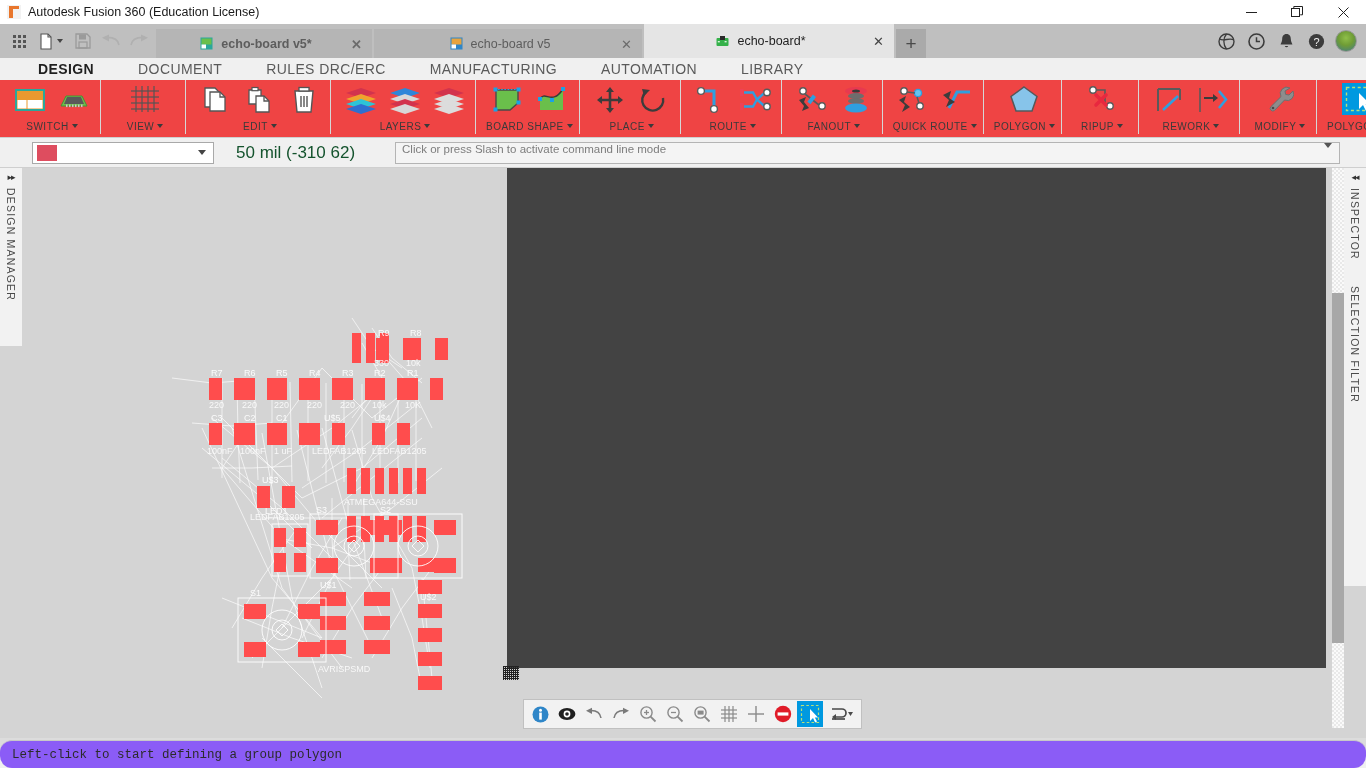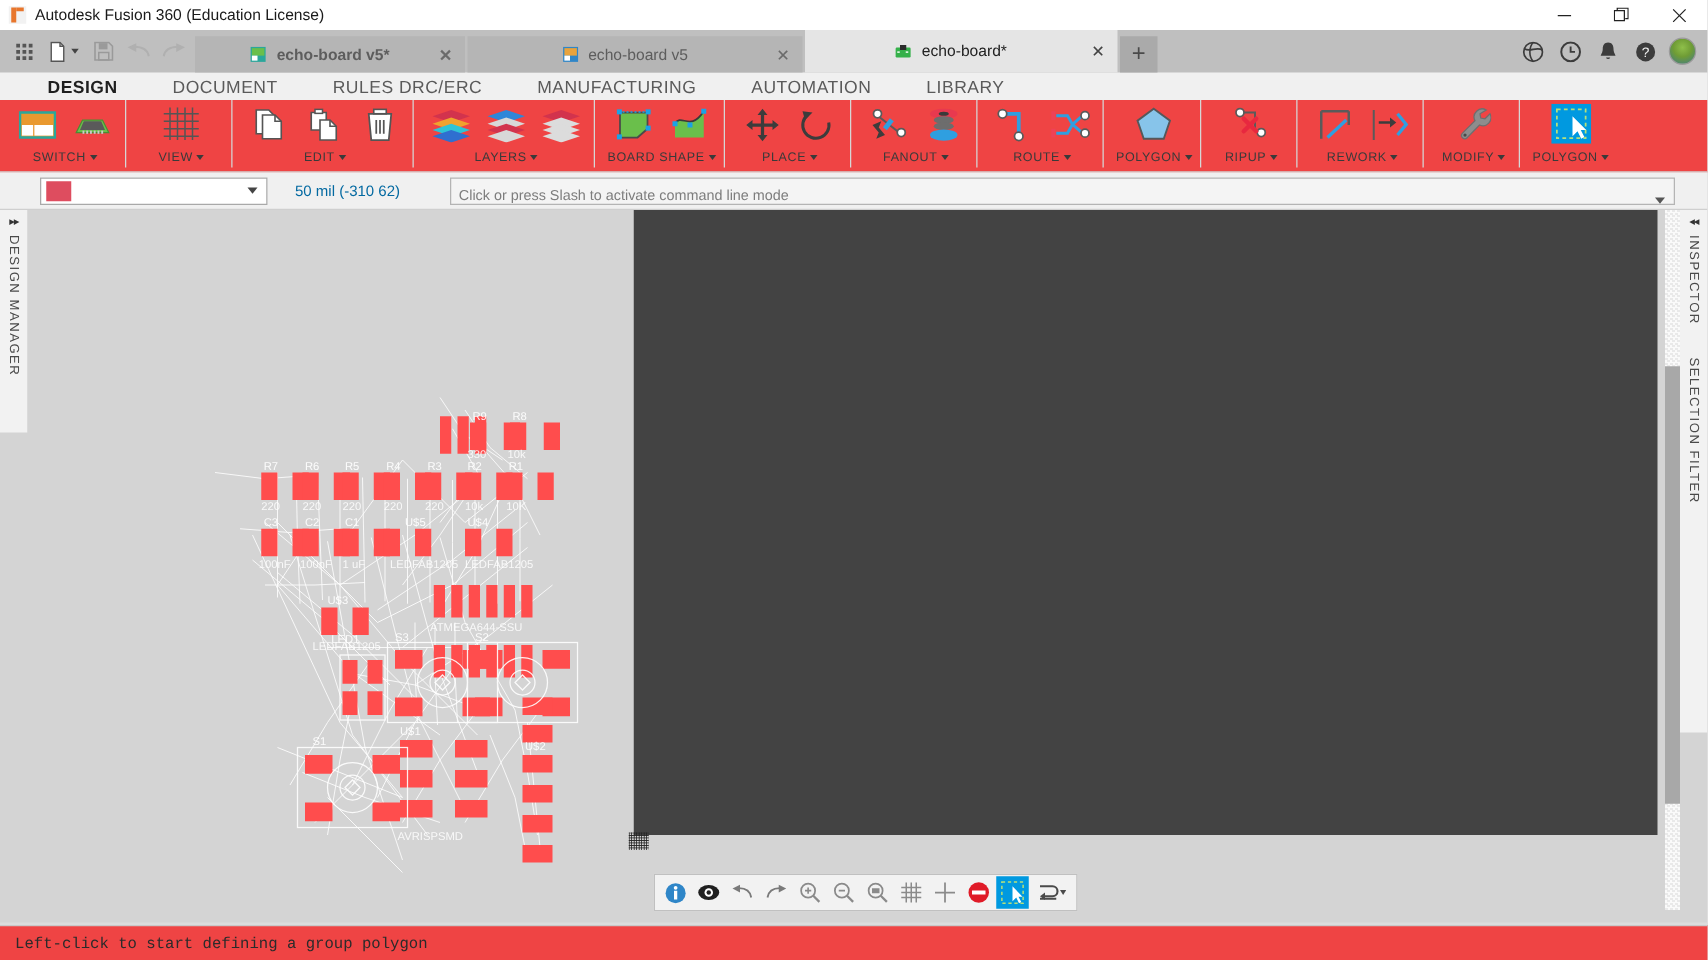--- a/index.html
+++ b/index.html
@@ -108,24 +108,24 @@
     border-bottom:1px solid #cfcfcf;
   }
   .layer-select{
     margin-left:32px; width:182px; height:22px; background:#fff; border:1px solid #a9a9a9;
     display:flex; align-items:center; padding:0 4px; position:relative;
   }
   .layer-swatch{ width:20px;height:16px; background:#de4d5f; flex:none; }
   .layer-name{ margin-left:8px; font-size:12px; color:#1f1f1f;margin-top:47px; }
   .sel-caret{ position:absolute; right:7px; width:0;height:0;
     border-left:4px solid transparent;border-right:4px solid transparent;border-top:5px solid #444; }
-  .coords{ margin-left:22px; font-size:12px; color:#0369a1; }
+  .coords{ margin-left:22px; font-size:17px; color:#14532d; }
   .cmdline{
     margin-left:40px; flex:1; margin-right:26px; height:22px; background:#f4f4f4;
-    border:1px solid #b4b4b4; display:flex; align-items:flex-end; padding:0 6px; position:relative;
+    border:1px solid #b4b4b4; display:flex; align-items:flex-start; padding:0 6px; position:relative;
   }
   .cmdline .ph{ font-size:11.5px; color:#7d7d7d; }
   .cmd-caret{ position:absolute; right:7px; width:0;height:0;
     border-left:4px solid transparent;border-right:4px solid transparent;border-top:5px solid #555; }
 
   
   .main{ position:relative; height:582px; background:#d4d4d4; }
   .side-rail{
     position:absolute; top:0; width:22px; background:#f2f2f2; display:flex;
     flex-direction:column; align-items:center; padding-top:4px;
@@ -171,22 +171,22 @@
   .hthumb{ position:absolute; left:22px; top:3px; width:1116px; height:10px; background:#a8a8a8; }
   .vscroll{
     position:absolute; right:22px; top:0; width:12px; height:560px;
     background:repeating-conic-gradient(#e9e9e9 0% 25%, #fafafa 0% 50%) 0 0/4px 4px;
   }
   .vthumb{ position:absolute; right:22px; top:125px; width:12px; height:350px; background:#a8a8a8; }
   .vscroll-top{ position:absolute; right:22px; top:0; width:12px; height:12px; background:#f2f2f2;}
 
   
   .statusbar{
-    position:absolute; left:0; bottom:0; width:1366px; height:28px; background:#ef4444;
-    border-top:1px solid #c8c8c8; display:flex; align-items:center;
+    position:absolute; left:0; bottom:0; width:1366px; height:28px; background:#8b5cf6;
+    border-top:1px solid #c8c8c8; display:flex; align-items:center;border-radius:12px;
   }
   .status-text{
     font-family:"Liberation Mono", monospace; font-size:12.5px; color:#2b2b2b; margin-left:12px;
   }
   .pcb text{ font-family:"Liberation Sans", sans-serif; }
 </style>
 </head>
 <body>
 
 <div class="titlebar">
@@ -510,47 +510,20 @@
     <div class="rlabel">
       <span>PLACE</span>
       <span class="rcaret"></span>
     </div>
   </div>
 
   <div class="rgroup">
     <div class="ricons">
       <div class="rbtn">
         <svg width="30" height="28" viewBox="0 0 30 28">
-          <circle cx="6" cy="5" r="3.2" fill="#fff" stroke="#5a5a5a" stroke-width="1.4"></circle>
-          <circle cx="25" cy="20" r="3.2" fill="#fff" stroke="#5a5a5a" stroke-width="1.4"></circle>
-          <path d="M8 8 L22 19" stroke="#5a5a5a" stroke-width="1.6" fill="none"></path>
-          <polygon points="2,14 9,11 7,16 12,22 5,25 7,20" fill="#3c3c3c"></polygon>
-          <rect x="13" y="9" width="4" height="9" fill="#2f9fe0" transform="rotate(38 15 13)"></rect>
-        </svg>
-      </div>
-      <div class="rbtn">
-        <svg width="26" height="28" viewBox="0 0 26 28">
-          <ellipse cx="13" cy="5" rx="11" ry="4" fill="#e8394f"></ellipse>
-          <ellipse cx="13" cy="10" rx="8" ry="3" fill="#6d6d6d"></ellipse>
-          <ellipse cx="13" cy="15" rx="8" ry="3" fill="#6d6d6d"></ellipse>
-          <ellipse cx="13" cy="22" rx="11" ry="4.5" fill="#2f9fe0"></ellipse>
-          <ellipse cx="13" cy="5" rx="4" ry="1.6" fill="#3a3a3a"></ellipse>
-        </svg>
-      </div>
-    </div>
-    <div class="rlabel">
-      <span>FANOUT</span>
-      <span class="rcaret"></span>
-    </div>
-  </div>
-
-  <div class="rgroup">
-    <div class="ricons">
-      <div class="rbtn">
-        <svg width="30" height="28" viewBox="0 0 30 28">
           <path d="M6 5 H18 V21" fill="none" stroke="#2f9fe0" stroke-width="3"></path>
           <circle cx="5" cy="5" r="3.4" fill="#fff" stroke="#5a5a5a" stroke-width="1.4"></circle>
           <circle cx="18" cy="23" r="3.4" fill="#fff" stroke="#5a5a5a" stroke-width="1.4"></circle>
         </svg>
       </div>
       <div class="rbtn">
         <svg width="32" height="28" viewBox="0 0 32 28">
           <rect x="1" y="3" width="3.5" height="7" fill="#ee4257"></rect>
           <rect x="1" y="17" width="3.5" height="7" fill="#ee4257"></rect>
           <path d="M5 6.5 L14 6.5 L18 13.5 L26 6.5" fill="none" stroke="#2f9fe0" stroke-width="2.4"></path>
@@ -559,20 +532,70 @@
           <circle cx="28" cy="20.5" r="3.2" fill="#fff" stroke="#5a5a5a" stroke-width="1.4"></circle>
         </svg>
       </div>
     </div>
     <div class="rlabel">
       <span>ROUTE</span>
       <span class="rcaret"></span>
     </div>
   </div>
 
+  <div class="rgroup">
+    <div class="ricons">
+      <div class="rbtn">
+        <svg width="30" height="28" viewBox="0 0 30 28">
+          <circle cx="6" cy="5" r="3.2" fill="#fff" stroke="#5a5a5a" stroke-width="1.4"></circle>
+          <circle cx="25" cy="20" r="3.2" fill="#fff" stroke="#5a5a5a" stroke-width="1.4"></circle>
+          <path d="M8 8 L22 19" stroke="#5a5a5a" stroke-width="1.6" fill="none"></path>
+          <polygon points="2,14 9,11 7,16 12,22 5,25 7,20" fill="#3c3c3c"></polygon>
+          <rect x="13" y="9" width="4" height="9" fill="#2f9fe0" transform="rotate(38 15 13)"></rect>
+        </svg>
+      </div>
+      <div class="rbtn">
+        <svg width="26" height="28" viewBox="0 0 26 28">
+          <ellipse cx="13" cy="5" rx="11" ry="4" fill="#e8394f"></ellipse>
+          <ellipse cx="13" cy="10" rx="8" ry="3" fill="#6d6d6d"></ellipse>
+          <ellipse cx="13" cy="15" rx="8" ry="3" fill="#6d6d6d"></ellipse>
+          <ellipse cx="13" cy="22" rx="11" ry="4.5" fill="#2f9fe0"></ellipse>
+          <ellipse cx="13" cy="5" rx="4" ry="1.6" fill="#3a3a3a"></ellipse>
+        </svg>
+      </div>
+    </div>
+    <div class="rlabel">
+      <span>FANOUT</span>
+      <span class="rcaret"></span>
+    </div>
+  </div>
+
+  <div class="rgroup">
+    <div class="ricons">
+      <div class="rbtn">
+        <svg width="30" height="28" viewBox="0 0 30 28">
+          <circle cx="6" cy="5" r="3.2" fill="#fff" stroke="#5a5a5a" stroke-width="1.4"></circle>
+          <circle cx="20" cy="7" r="3.6" fill="#66c3f0" stroke="#2f9fe0" stroke-width="1.4"></circle>
+          <circle cx="22" cy="20" r="3.2" fill="#fff" stroke="#5a5a5a" stroke-width="1.4"></circle>
+          <path d="M9 6 L17 7 M19 11 L21 17" stroke="#5a5a5a" stroke-width="1.5" fill="none"></path>
+          <polygon points="1,14 8,10 6,16 12,21 4,26 7,19" fill="#3c3c3c"></polygon>
+        </svg>
+      </div>
+      <div class="rbtn">
+        <svg width="30" height="28" viewBox="0 0 30 28">
+          <path d="M7 22 L15 6 H28" fill="none" stroke="#2f9fe0" stroke-width="3"></path>
+          <polygon points="1,9 9,5 7,12 13,16 4,21 7,14" fill="#3c3c3c"></polygon>
+        </svg>
+      </div>
+    </div>
+    <div class="rlabel">
+      <span>QUICK ROUTE</span>
+      <span class="rcaret"></span>
+    </div>
+  </div>
 
   <div class="rgroup">
     <div class="ricons" style="padding:0 10px;">
       <div class="rbtn">
         <svg width="30" height="28" viewBox="0 0 30 28">
           <polygon points="15,2 28,11.5 23,26 7,26 2,11.5" fill="#87c4ea" stroke="#55585b" stroke-width="1.5"></polygon>
         </svg>
       </div>
     </div>
     <div class="rlabel">

